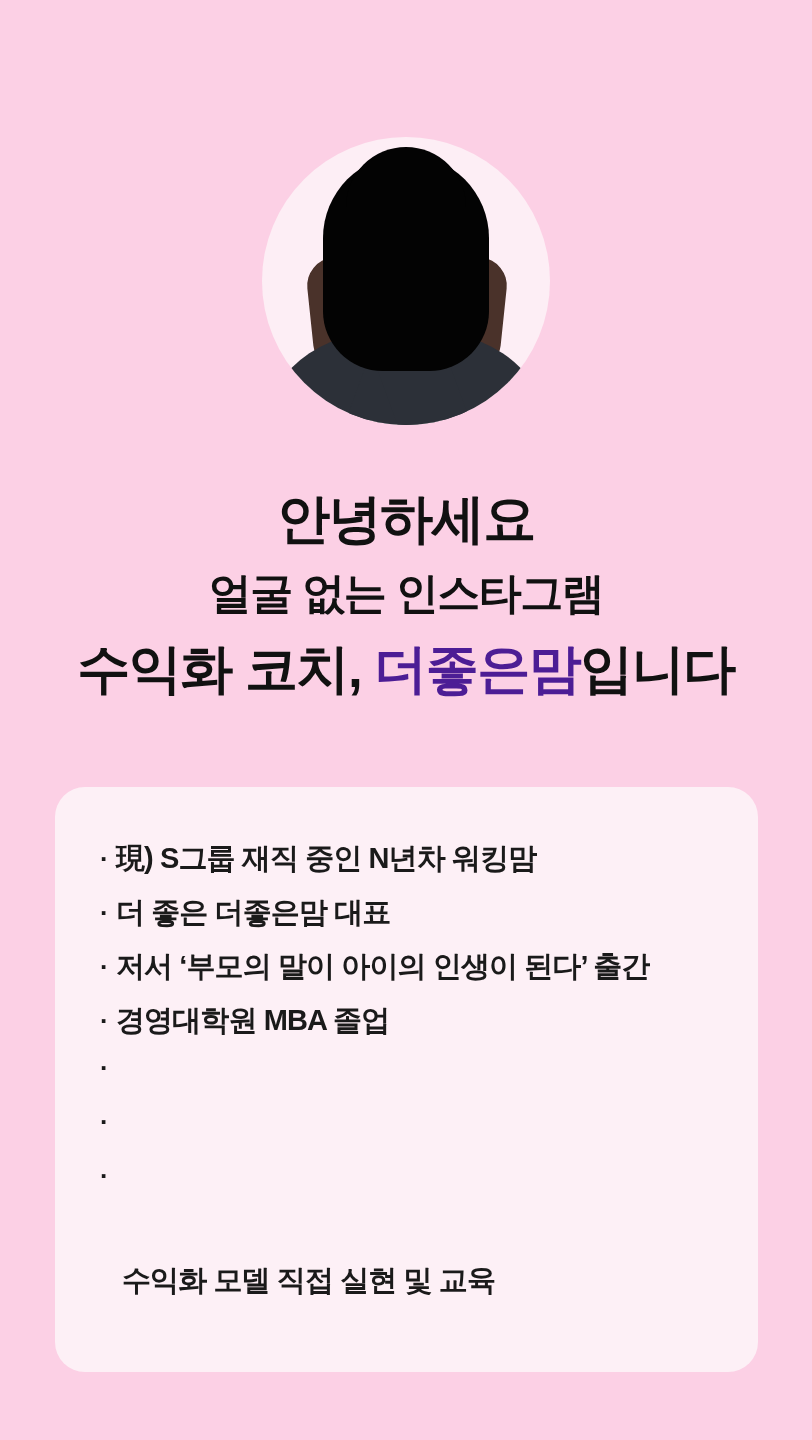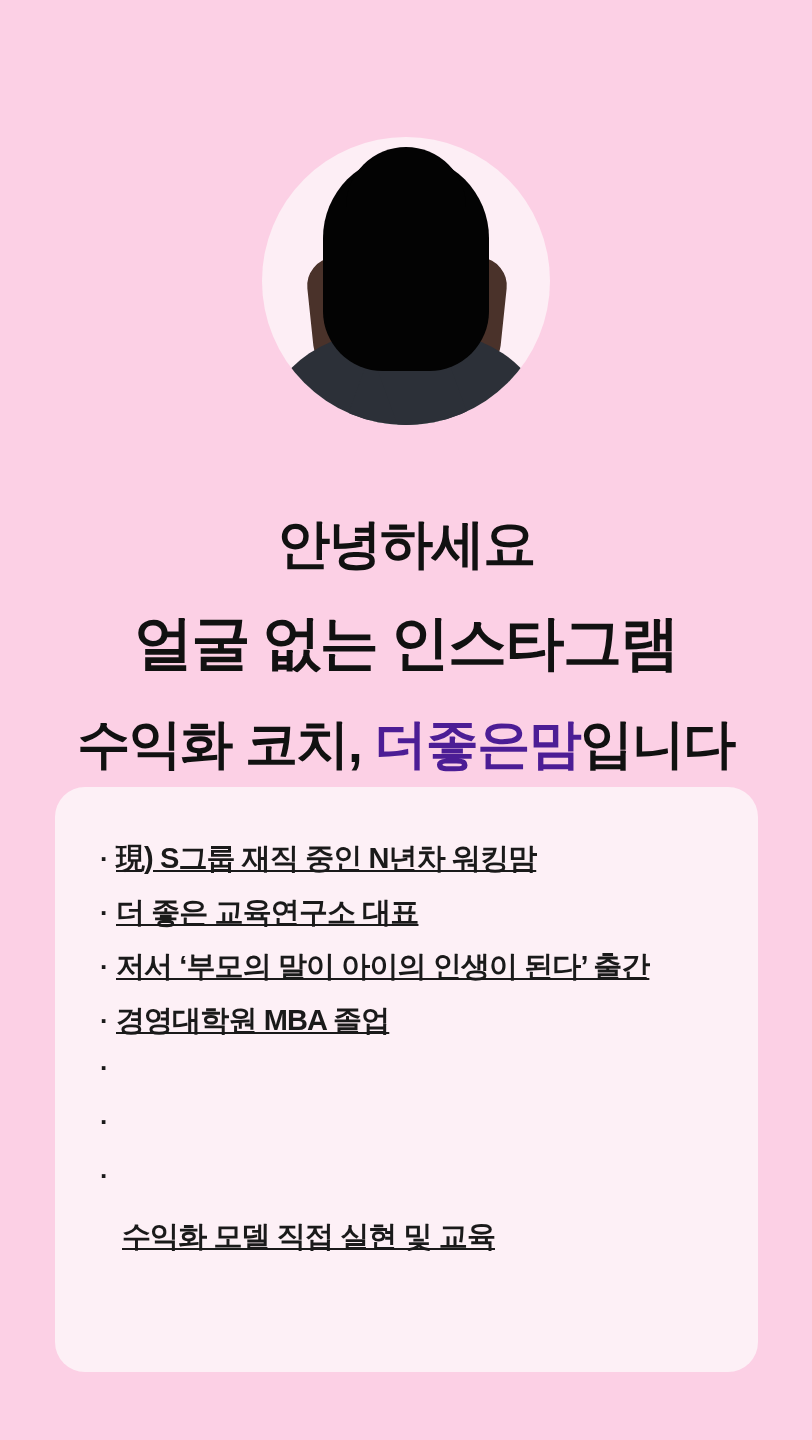--- a/index.html
+++ b/index.html
@@ -144,24 +144,23 @@
     top: 483px;
     width: 812px;
     text-align: center;
     color: #111111;
     font-weight: 900;
     letter-spacing: -1.5px;
   }
   .headline .hl-line {
     display: block;
     white-space: nowrap;
-    margin-top: 25px;
   }
   .hl-1 { font-size: 53px; line-height: 72px; }
-  .hl-2 { font-size: 59px; line-height: 76px; font-family: Liberation Serif, serif; }
+  .hl-2 { font-size: 43px; line-height: 76px; }
   .hl-3 { font-size: 53px; line-height: 76px; }
   .brand-accent { color: #4c1d95; }
 
   
   .info-card {
     position: absolute;
     left: 55px;
     top: 787px;
     width: 703px;
     height: 585px;
@@ -181,32 +180,33 @@
     letter-spacing: -0.9px;
     white-space: nowrap;
   }
   .bullet-dot {
     width: 16px;
     flex: 0 0 16px;
     font-size: 26px;
     line-height: 1;
     color: #1a1a1a;
   }
-  .bullet-text { display: inline-block; text-decoration: underline; }
+  .bullet-text { display: inline-block; }
 
   .bullet-cont {
     display: flex;
     height: 54px;
     align-items: baseline;
     color: #1a1a1a;
     font-size: 29px;
     font-weight: 700;
     letter-spacing: -0.9px;
     white-space: nowrap;
     padding-left: 22px;
+    margin-top: 44px;
   }
 </style>
 </head>
 <body>
 
 <div class="page">
 
   <div class="avatar-wrap">
     <div class="avatar-photo">
       <div class="hair-side-l"></div>
@@ -229,21 +229,21 @@
 
   <div class="info-card">
 
     <div class="bullet-row">
       <span class="bullet-dot">·</span>
       <span class="bullet-text">現) S그룹 재직 중인 N년차 워킹맘</span>
     </div>
 
     <div class="bullet-row">
       <span class="bullet-dot">·</span>
-      <span class="bullet-text">더 좋은 교육연구소 대표</span>
+      <span class="bullet-text">더 좋은 더좋은맘 대표</span>
     </div>
 
     <div class="bullet-row">
       <span class="bullet-dot">·</span>
       <span class="bullet-text">저서 ‘부모의 말이 아이의 인생이 된다’ 출간</span>
     </div>
 
     <div class="bullet-row">
       <span class="bullet-dot">·</span>
       <span class="bullet-text">경영대학원 MBA 졸업</span>

